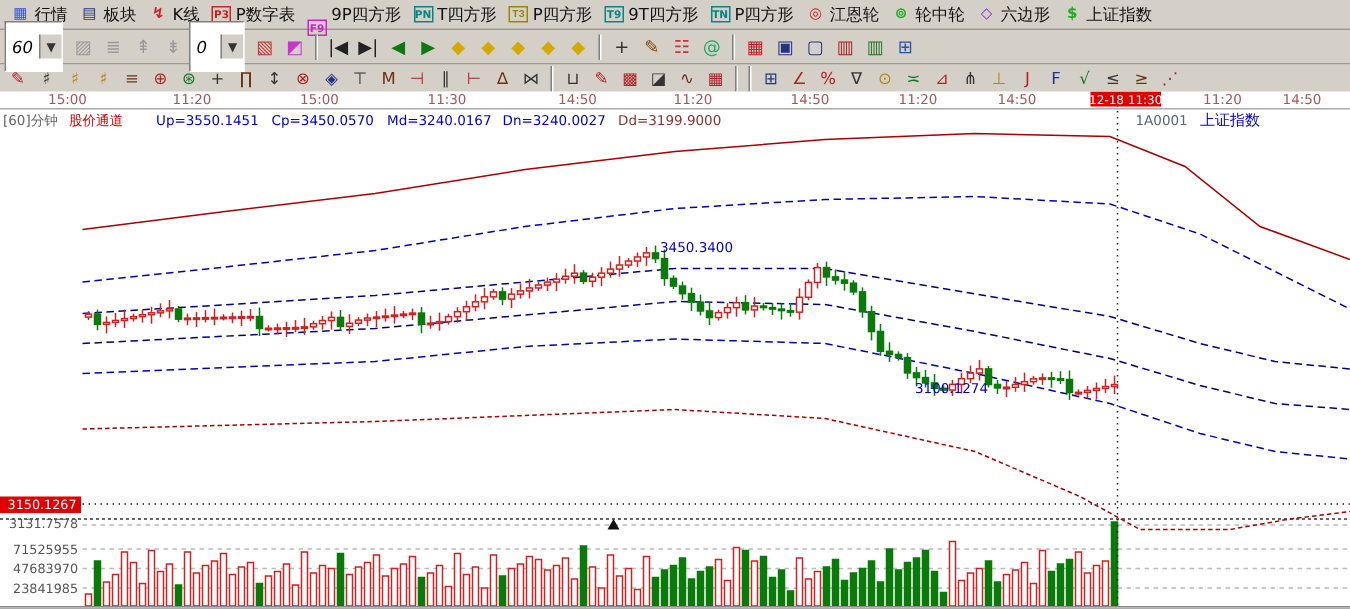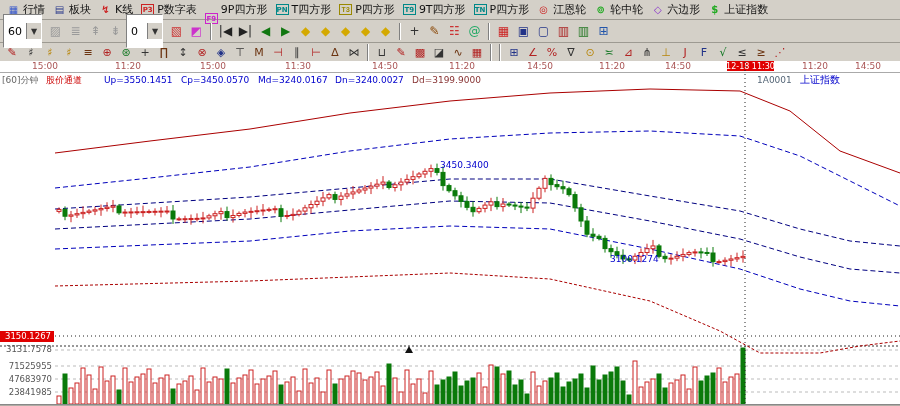--- a/index.html
+++ b/index.html
@@ -17,21 +17,21 @@
   
   #toolbar2 { height:23px; display:flex; align-items:center; padding:0 3px; gap:1px;
               border-bottom:1px solid #9d9a92; background:#d4d0c8; }
   #toolbar3 { height:18px; display:flex; align-items:center; padding:0 3px; gap:1px;
               background:#d4d0c8; }
   .tb-icon { width:19px; height:19px; display:flex; align-items:center; justify-content:center;
              font-size:12px; border:1px solid transparent; cursor:default; }
   #toolbar3 .tb-icon { width:18px; height:16px; font-size:11px; }
   .tb-sep { width:2px; height:17px; border-left:1px solid #808080; border-right:1px solid #fff; margin:0 3px; }
   .combo { display:flex; align-items:center; height:34px; background:#fff;
-           border:1px solid; border-color:#808080 #fff #fff #808080; margin-right:3px; }
+           border:1px solid; border-color:#808080 #fff #fff #808080; margin-right:3px;font-style:italic; }
   .combo .combo-value { font-size:11px; padding:0 4px; min-width:20px; color:#000; }
   .combo .combo-arrow { width:15px; height:16px; background:#d4d0c8; font-size:8px; color:#333;
            display:flex; align-items:center; justify-content:center;
            border-left:1px solid #808080; }
 
   
   #chart-area { position:absolute; left:0; top:61px; width:900px; height:345px; background:#ffffff; }
   svg text { font-family:"DejaVu Sans", sans-serif; }
 </style>
 </head>

